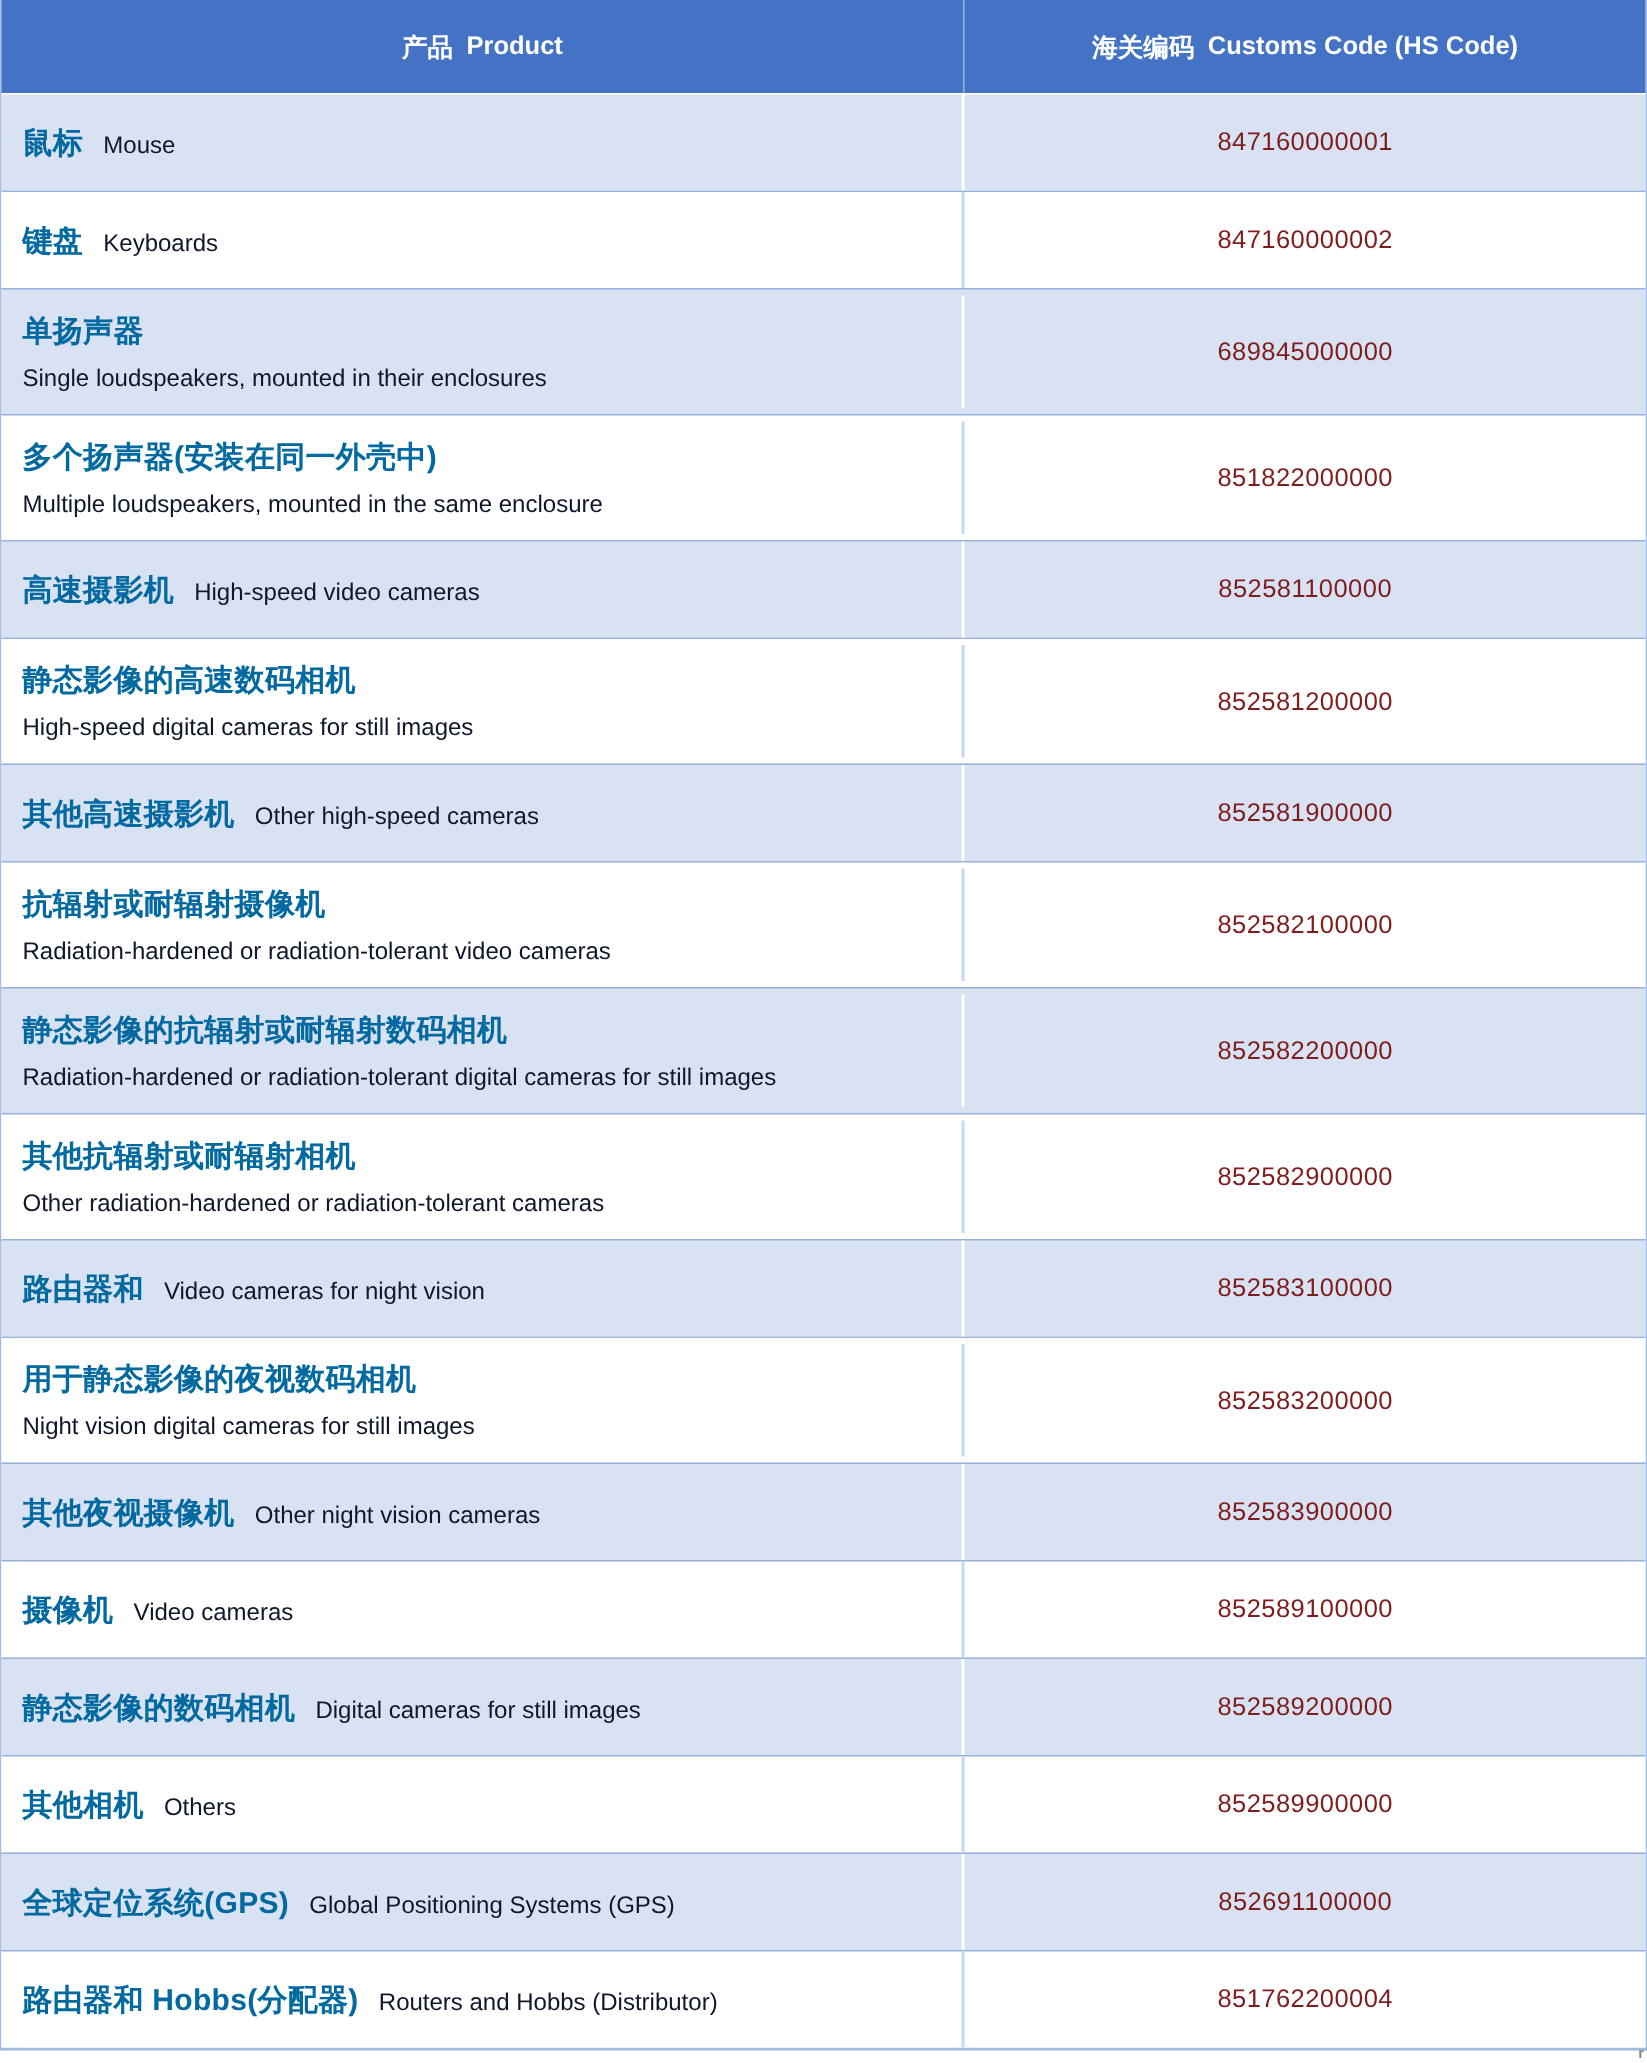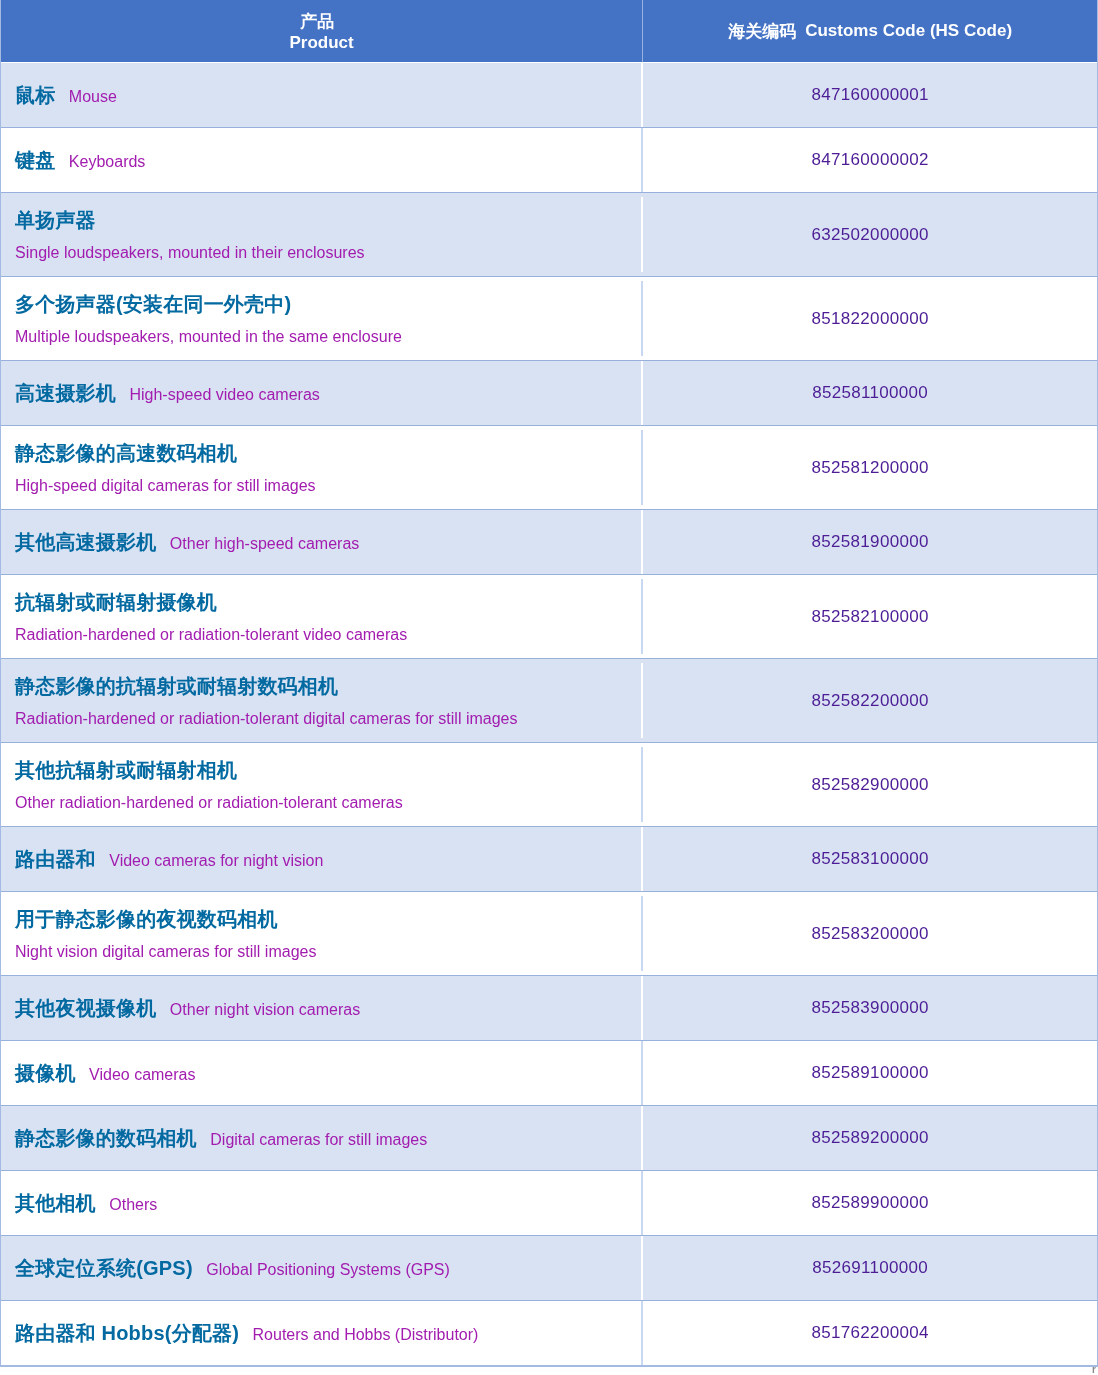--- a/index.html
+++ b/index.html
@@ -32,21 +32,20 @@
     align-items: center;
     justify-content: center;
     color: #ffffff;
     font-weight: bold;
     font-size: 17px;
     box-sizing: border-box;
   }
   .hc-product {
     width: 58.6%;
     border-right: 1px solid rgba(255,255,255,0.45);
-    flex-direction: column;
   }
   .hc-code { flex: 1; text-align: center; }
   .header-cell .zh { margin-right: 9px; }
   
   .row {
     display: flex;
     border-top: 1px solid #97B1DC;
   }
   .rows-wrap .row:first-child { border-top: 1px solid #ffffff; }
   .row.band  { background: #D9E2F3; }
@@ -64,33 +63,33 @@
   .row.plain .cell-product { border-right: 2px solid #C9D8F1; }
   .pname { width: 100%; }
   .name-zh {
     font-weight: 700;
     font-size: 20px;
     color: #0369a1;
     letter-spacing: 0.2px;
   }
   .name-en {
     font-size: 16px;
-    color: #a21caf;
+    color: #0f172a;
   }
   .row.inline .name-en { margin-left: 9px; }
   .row.stacked .name-zh,
   .row.stacked .name-en { display: block; }
   .row.stacked .name-en { margin-top: 10px; }
   .cell-code {
     flex: 1;
     display: flex;
     align-items: center;
     justify-content: center;
     font-size: 17px;
-    color: #4c1d95;
+    color: #7f1d1d;
     letter-spacing: 0.3px;
     border-radius: 29px;
   }
   
   .corner-artifact {
     position: absolute;
     right: 2px;
     bottom: 0px;
     font-size: 10px;
     line-height: 10px;
@@ -136,21 +135,21 @@
     <div class="cell-code">847160000002</div>
   </div>
 
   <div class="row band stacked">
     <div class="cell-product">
       <div class="pname">
         <span class="name-zh">单扬声器</span>
         <span class="name-en">Single loudspeakers, mounted in their enclosures</span>
       </div>
     </div>
-    <div class="cell-code">632502000000</div>
+    <div class="cell-code">689845000000</div>
   </div>
 
   <div class="row plain stacked">
     <div class="cell-product">
       <div class="pname">
         <span class="name-zh">多个扬声器(安装在同一外壳中)</span>
         <span class="name-en">Multiple loudspeakers, mounted in the same enclosure</span>
       </div>
     </div>
     <div class="cell-code">851822000000</div>

